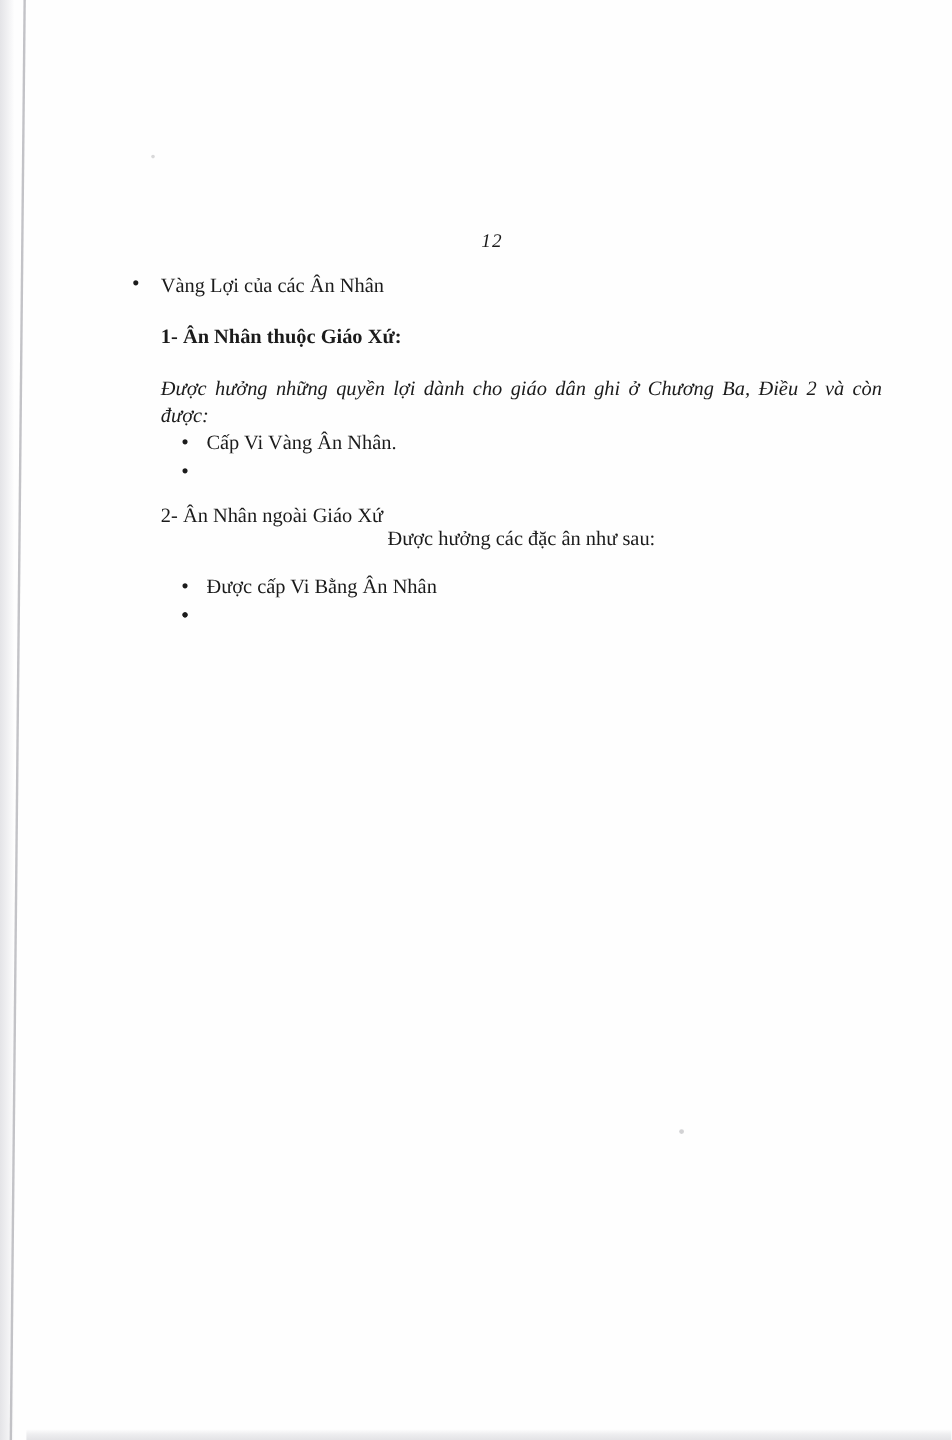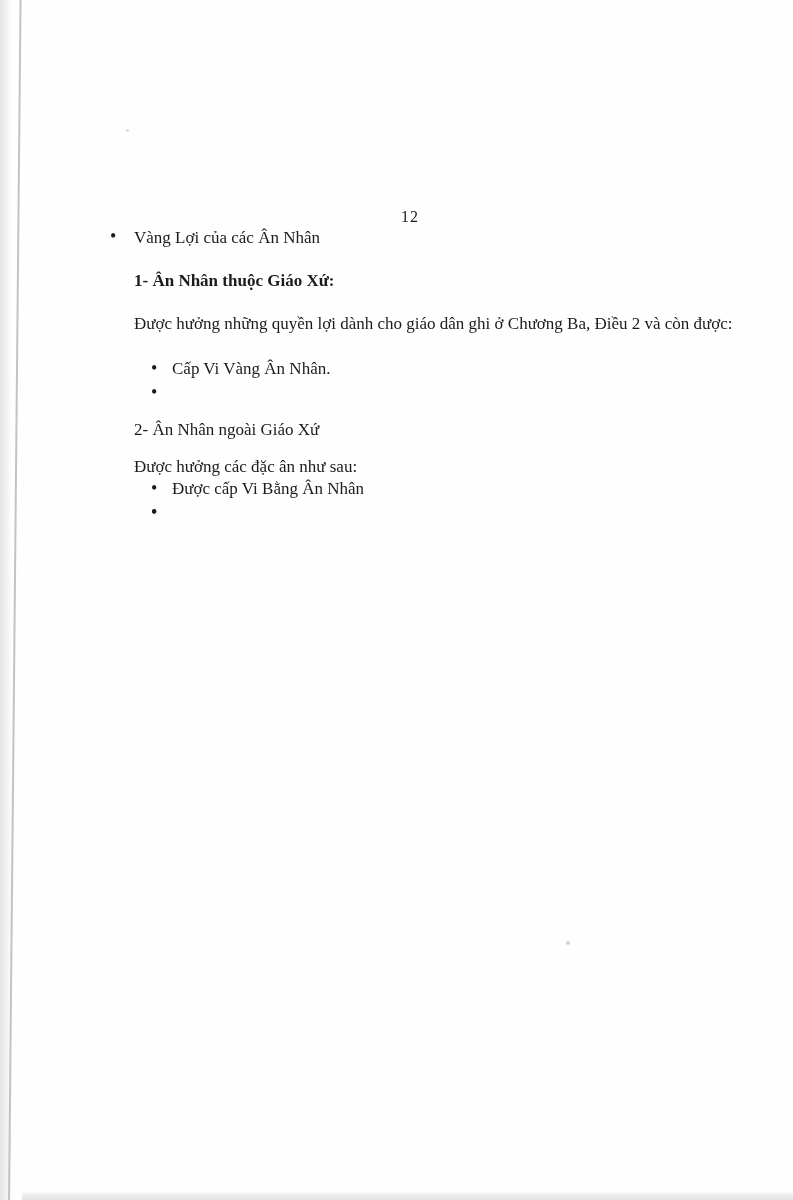--- a/index.html
+++ b/index.html
@@ -40,39 +40,40 @@
   .speck {
     position: absolute;
     border-radius: 50%;
   }
   .speck-1 { left: 126px; top: 129px; width: 3px; height: 3px; background: #d9d9da; }
   .speck-2 { left: 566px; top: 941px; width: 4px; height: 4px; background: #d2d2d4; }
 
   
   .page-number {
     position: absolute;
-    left: 401px; top: 206px;
+    left: 401px; top: 191px;
     font-size: 16px;
     line-height: 22px;
     letter-spacing: 1px;
+    font-style: italic;
   }
   .content {
     position: absolute;
     left: 134px; top: 0;
     width: 601px;
     font-size: 17px;
     line-height: 23px;
   }
   .block { position: absolute; left: 0; width: 601px; }
   .li-main      { top: 226px; }
   .heading-1    { top: 269px; font-weight: bold; }
-  .intro-1      { top: 312px; text-align: justify; }
+  .intro-1      { top: 312px; text-align: justify; font-style: italic; }
   .sub-list-1   { top: 357px; }
   .heading-2    { top: 418px; }
-  .intro-2      { top: 455px; }
+  .intro-2      { top: 437px; text-align: center; }
   .sub-list-2   { top: 477px; }
 
   .li-main .dot {
     position: absolute;
     left: -24px; top: -1px;
     font-size: 18px;
   }
   .sub-li {
     position: relative;
     padding-left: 38px;

